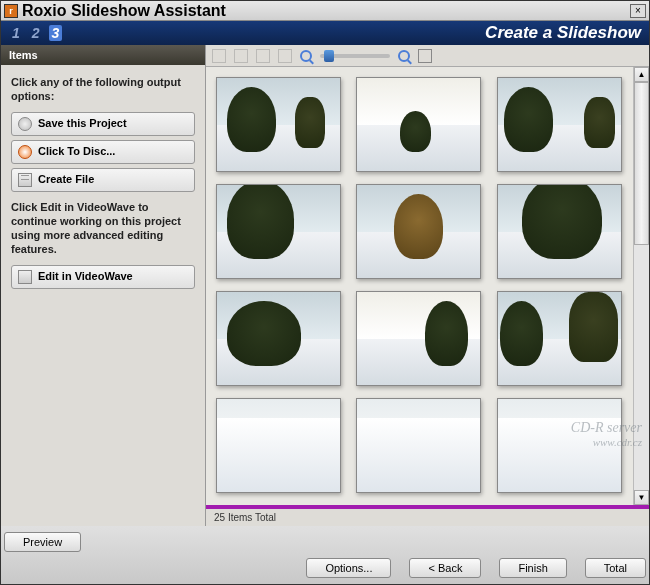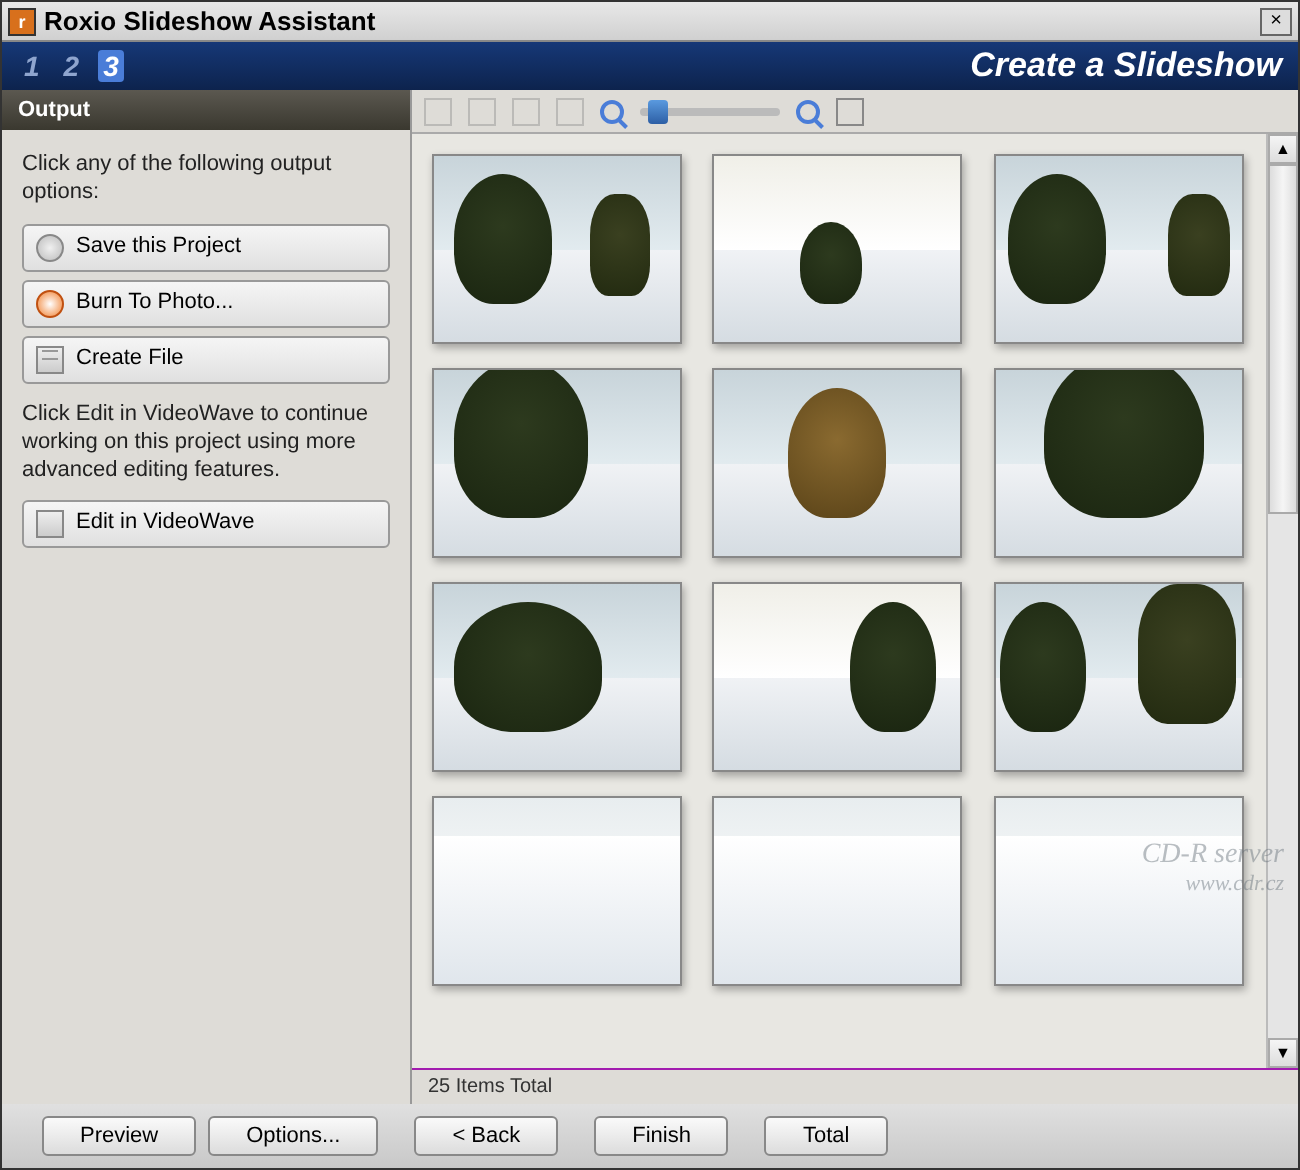--- a/index.html
+++ b/index.html
@@ -1,31 +1,31 @@
 <!DOCTYPE html>
 <html><head>
 <meta charset="utf-8">
 <style>
 * { box-sizing: border-box; margin: 0; padding: 0; }
 body { font-family: Tahoma, Arial, sans-serif; font-size: 11px; background: #e8e8e8; width: 650px; height: 585px; overflow: hidden; }
 .window { width: 650px; height: 585px; display: flex; flex-direction: column; border: 1px solid #333; }
 .titlebar { height: 20px; background: linear-gradient(#e8e8e8, #d0d0d0); display: flex; align-items: center; padding: 0 3px; border-bottom: 1px solid #888; }
 .titlebar-icon { width: 14px; height: 14px; background: #d8701c; border: 1px solid #333; margin-right: 4px; display: flex; align-items: center; justify-content: center; }
 .titlebar-icon span { color: #fff; font-size: 9px; font-weight: bold; }
-.titlebar-text { font-size: 13px; font-weight: bold; flex: 1; }
+.titlebar-text { font-size: 16px; font-weight: bold; flex: 1; }
 .close-btn { width: 16px; height: 14px; border: 1px solid #666; background: #ddd; display: flex; align-items: center; justify-content: center; font-size: 10px; cursor: pointer; }
 .header { height: 24px; background: linear-gradient(#163877, #0d234d); display: flex; align-items: center; padding: 0 8px; color: #fff; }
 .steps { display: flex; gap: 6px; }
 .step { font-size: 14px; font-weight: bold; font-style: italic; color: #8fa5ce; padding: 0 3px; }
 .step.active { background: #4a7dd8; color: #fff; border-radius: 2px; }
 .header-title { margin-left: auto; font-size: 17px; font-weight: bold; font-style: italic; }
 .main { flex: 1; display: flex; background: #dedcd7; min-height: 0; }
 .sidebar { width: 205px; background: #dedcd7; border-right: 1px solid #999; display: flex; flex-direction: column; }
 .sidebar-header { background: linear-gradient(#5b5850, #3a382f); color: #fff; padding: 4px 8px; font-size: 11px; font-weight: bold; }
-.sidebar-body { padding: 10px; }
+.sidebar-body { padding: 10px; font-weight: bold; }
 .sidebar-text { margin-bottom: 8px; line-height: 1.3; color: #222; }
 .action-btn { display: flex; align-items: flex-start; width: 100%; padding: 4px 6px; background: linear-gradient(#f5f5f5, #e0e0e0); border: 1px solid #999; border-radius: 3px; margin-bottom: 4px; cursor: pointer; font-size: 11px; }
 .action-btn .ico { width: 14px; height: 14px; margin-right: 6px; display: flex; align-items: center; justify-content: center; }
 .ico-disk { background: radial-gradient(#f0f0f0, #bbb); border-radius: 50%; border: 1px solid #888; }
 .ico-burn { background: radial-gradient(#fff, #f08030); border-radius: 50%; border: 1px solid #c05010; }
 .ico-file { width: 14px; height: 11px; background: linear-gradient(#eee,#ccc); border: 1px solid #888; position: relative; }
 .ico-file::before { content:""; position:absolute; inset:1px 2px; border-top:1px solid #999; border-bottom:1px solid #999; height:3px; }
 .ico-edit { width:14px; height:11px; background: linear-gradient(#eee,#ccc); border:1px solid #888; }
 .content { flex: 1; display: flex; flex-direction: column; background: #e8e7e2; min-height: 0; }
 .toolbar { height: 22px; border-bottom: 1px solid #aaa; display: flex; align-items: center; padding: 0 6px; gap: 8px; background: #dedcd7; }
@@ -44,22 +44,22 @@
 .thumb .tree1 { position:absolute; width:40%; height:70%; bottom:20%; left:8%; background: radial-gradient(circle at 50% 40%, #2d3a1e, #1a2510); border-radius: 50% 50% 40% 40%; }
 .thumb .tree2 { position:absolute; width:25%; height:55%; bottom:25%; right:12%; background: radial-gradient(circle at 50% 40%, #3a4020, #222a10); border-radius: 40% 40% 30% 30%; }
 .thumb.bright .sky { background: linear-gradient(#f0efe8, #fff); }
 .thumb.autumn .tree1 { background: radial-gradient(circle at 50% 40%, #8a6a30, #5a4318); }
 .thumb.snowonly .sky { background: linear-gradient(#e8edef,#fff); inset: 0 0 20% 0; }
 .thumb.snowonly .snow { inset: 20% 0 0 0; background: linear-gradient(#fff, #e0e6ec); }
 .scrollbar { width: 16px; background: #eee; border-left: 1px solid #bbb; display:flex; flex-direction:column; }
 .sbtn { height:15px; background:linear-gradient(#f5f5f5,#ddd); border:1px solid #aaa; display:flex; align-items:center; justify-content:center; font-size:8px; }
 .strack { flex:1; background:#e5e5e5; position:relative; }
 .sthumb { position:absolute; top:0; left:0; right:0; height:40%; background:linear-gradient(90deg,#ddd,#f5f5f5,#ddd); border:1px solid #aaa; }
-.status { padding: 3px 8px; border-top: 1px solid #a21caf; font-size: 10px; color: #333; background:#dedcd7; }
-.footer { background: linear-gradient(#e0e0e0, #c8c8c8); padding: 6px 20px; display: flex; gap: 6px; }
+.status { padding: 3px 8px; border-top: 4px solid #a21caf; font-size: 10px; color: #333; background:#dedcd7; }
+.footer { background: linear-gradient(#e0e0e0, #c8c8c8); padding: 6px 3px; display: flex; flex-direction: column; gap: 6px; }
 .footer-row1 { display: flex; align-items: center; gap: 10px; }
 .footer-row2 { display: flex; justify-content: flex-end; gap: 18px; }
 .btn { padding: 3px 18px; background: linear-gradient(#fafafa, #dcdcdc); border: 1px solid #888; border-radius: 3px; font-size: 11px; cursor: pointer; }
 .summary { font-size: 11px; color: #333; }
 .watermark { position: absolute; right: 8px; top: 420px; font-style: italic; color: rgba(100,110,120,0.45); font-size: 14px; pointer-events:none; font-family: Georgia, serif; text-align:right; }
 .watermark .wm2 { font-size:11px;font-style:italic; }
 </style>
 </head>
 <body>
 
@@ -76,30 +76,30 @@
     <div class="steps">
       <div class="step">1</div>
       <div class="step">2</div>
       <div class="step active">3</div>
     </div>
     <div class="header-title">Create a Slideshow</div>
   </div>
 
   <div class="main">
     <div class="sidebar">
-      <div class="sidebar-header">Output</div>
+      <div class="sidebar-header">Items</div>
       <div class="sidebar-body">
         <div class="sidebar-text">Click any of the following output options:</div>
         <div class="action-btn">
           <div class="ico ico-disk"></div>
           <span>Save this Project</span>
         </div>
         <div class="action-btn">
           <div class="ico ico-burn"></div>
-          <span>Burn To Photo...</span>
+          <span>Click To Disc...</span>
         </div>
         <div class="action-btn">
           <div class="ico ico-file"></div>
           <span>Create File</span>
         </div>
         <div class="sidebar-text" style="margin-top:8px;">Click Edit in VideoWave to continue working on this project using more advanced editing features.</div>
         <div class="action-btn">
           <div class="ico ico-edit"></div>
           <span>Edit in VideoWave</span>
         </div>

